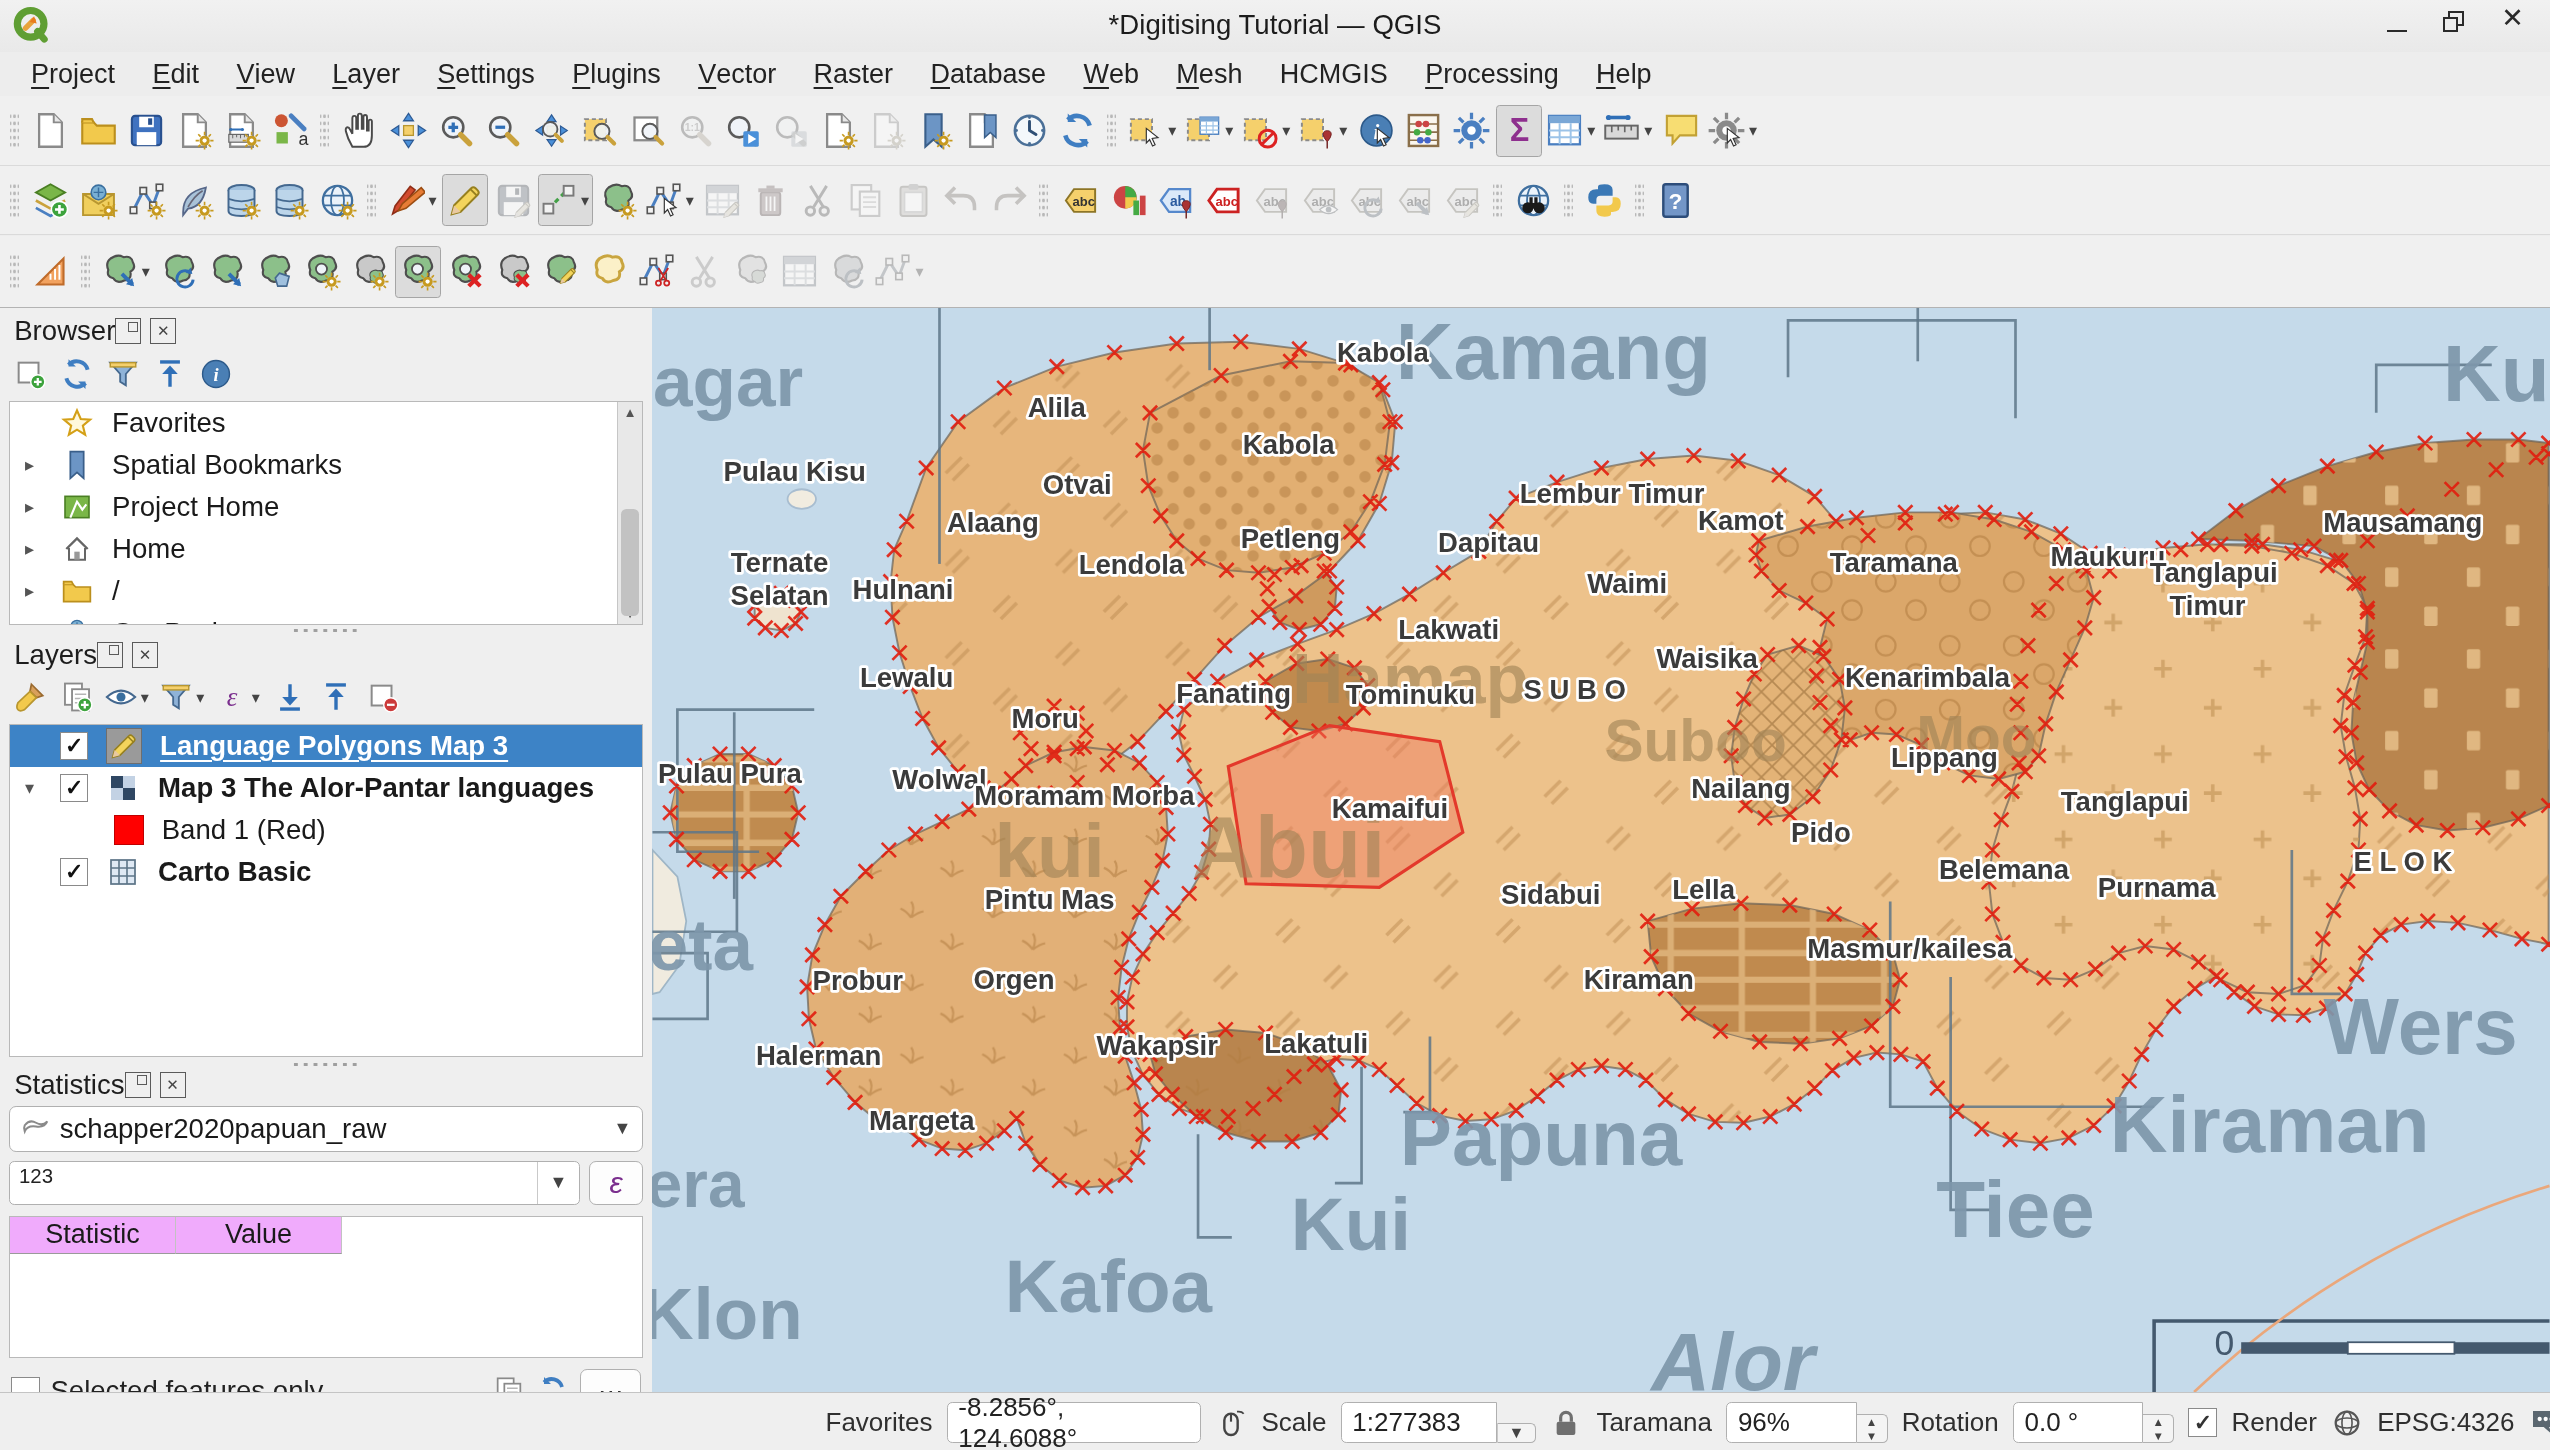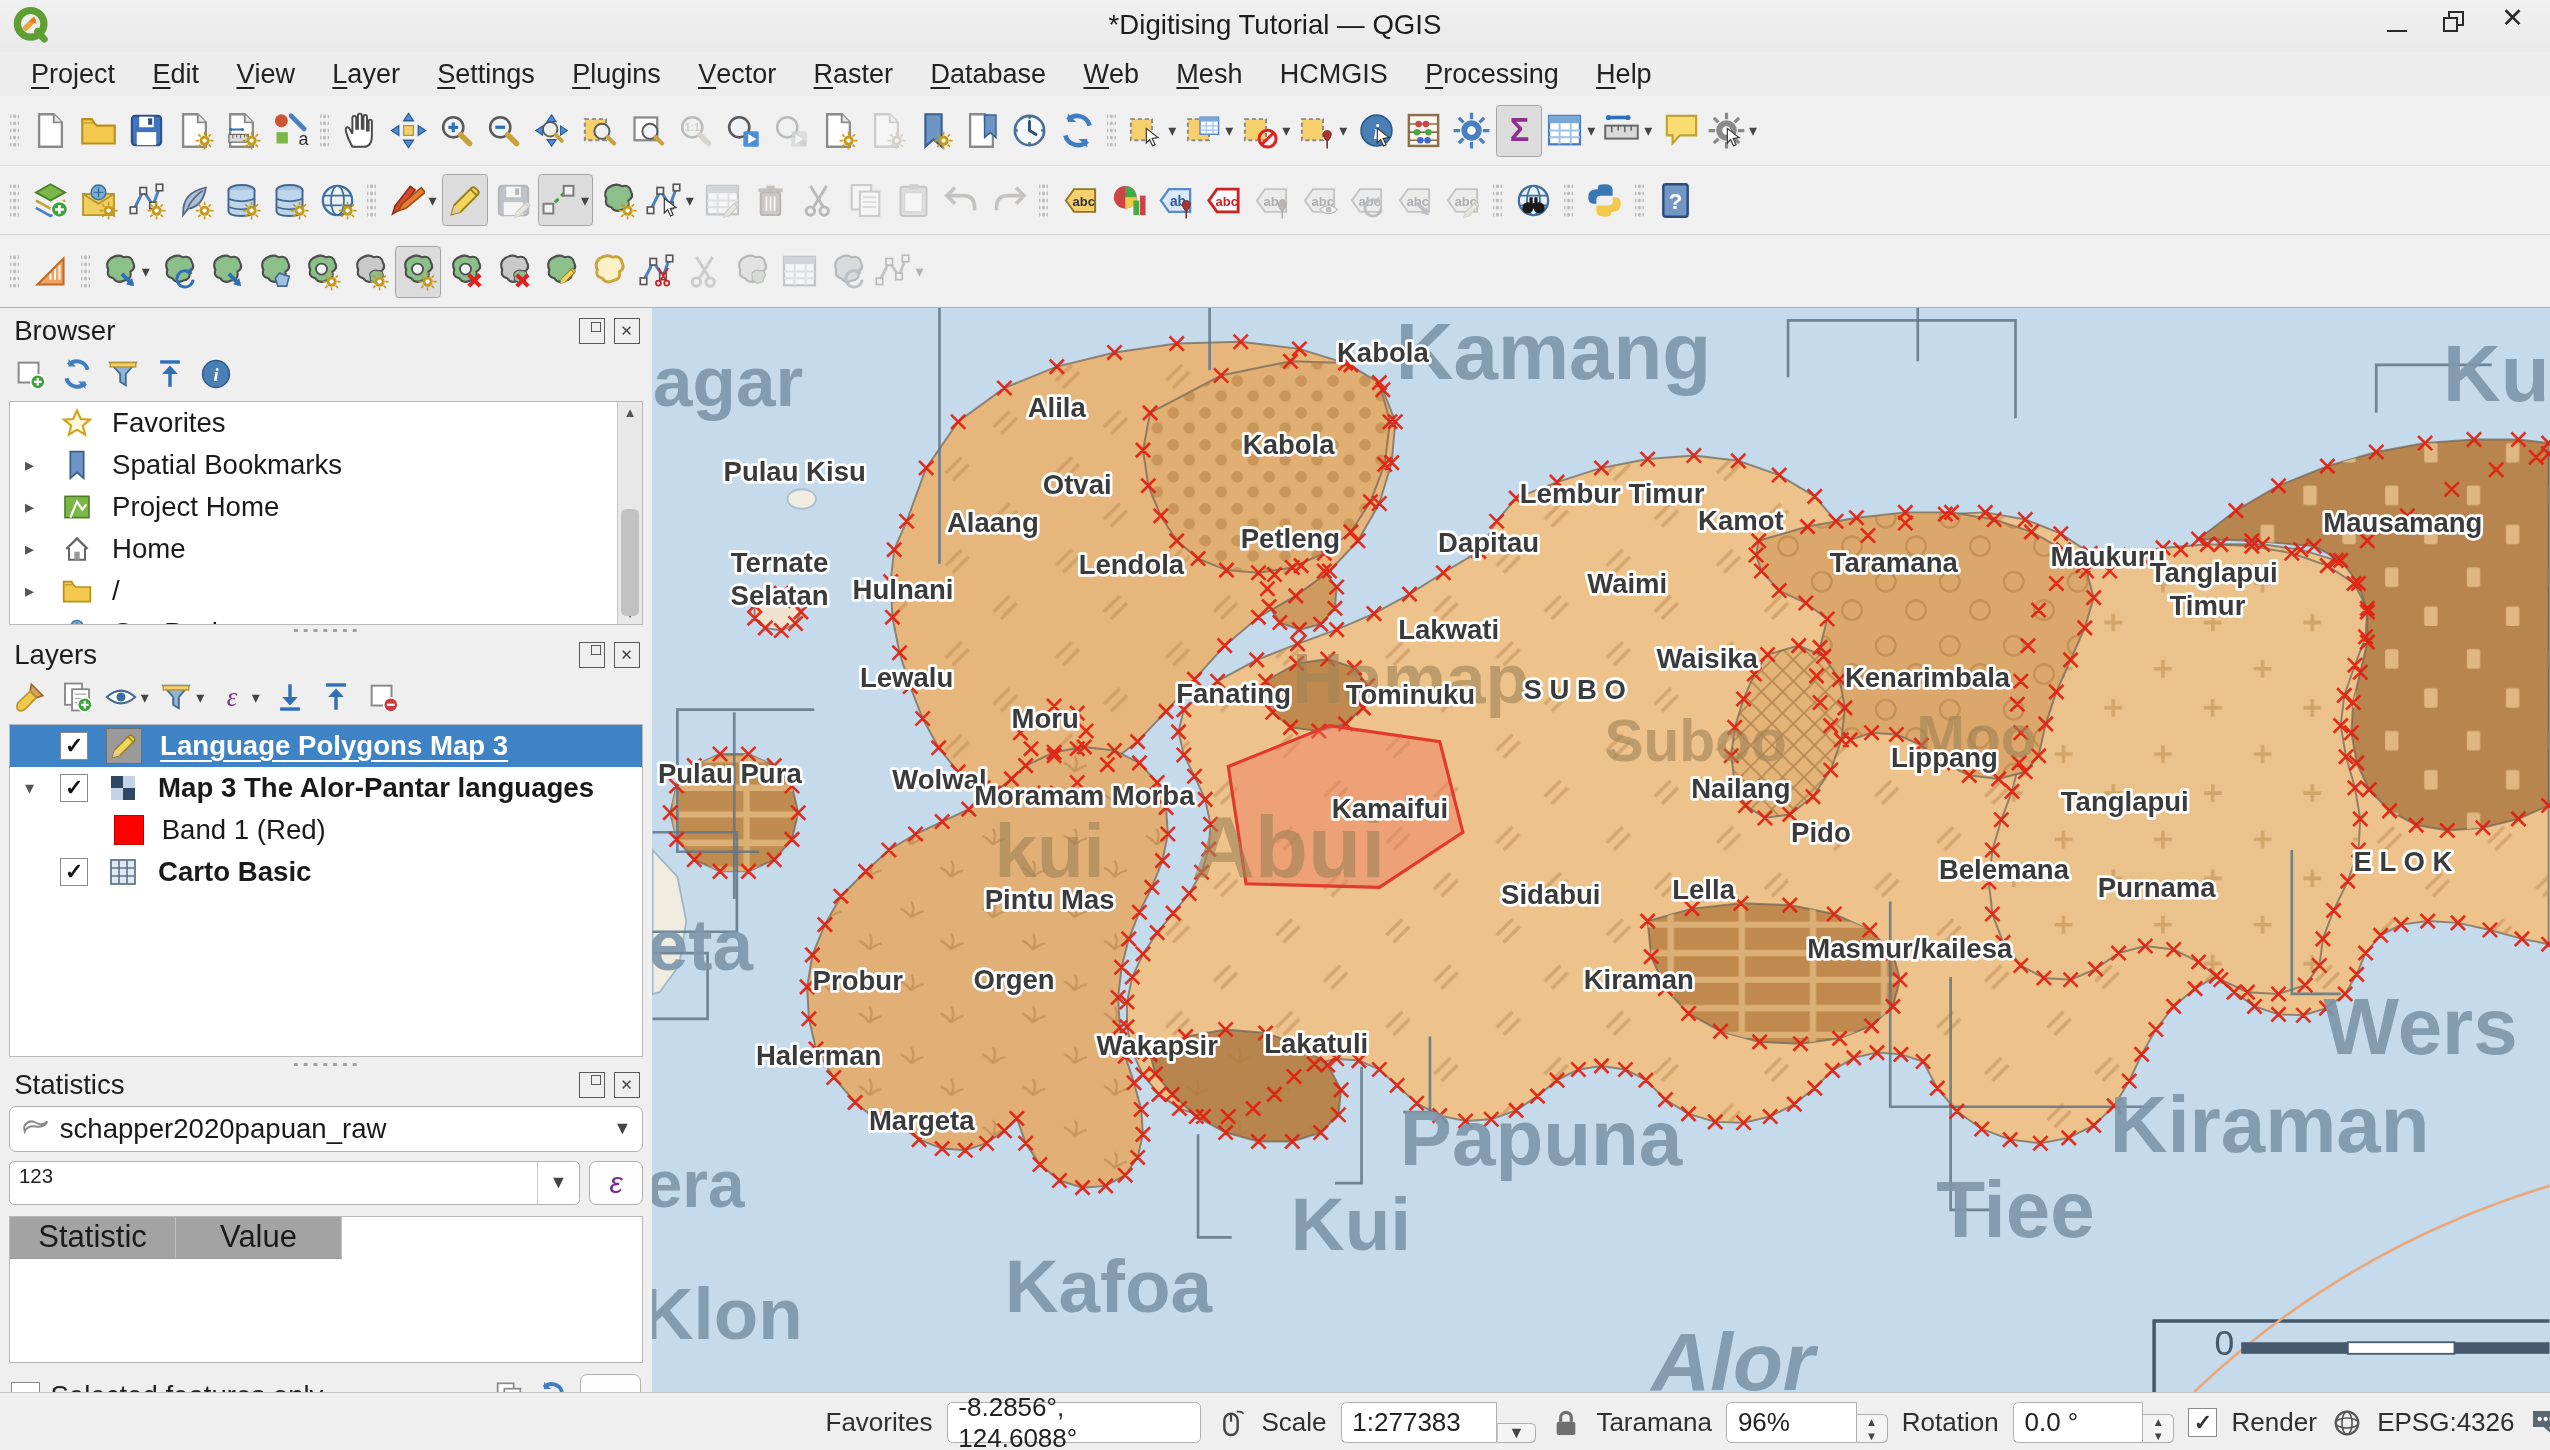--- a/index.html
+++ b/index.html
@@ -23,21 +23,21 @@
   #tb1{top:96px;height:69px} #tb2{top:166px;height:68px} #tb3{top:236px;height:71px;border-bottom:0.9px solid #b3b3b3}
   .grip{width:9px;height:37px;margin:0 8px 0 6.2px;background-image:radial-gradient(circle,#b8b8b8 1.5px,transparent 1.8px);background-size:4.4px 7.1px;background-position:center;flex:none}
   .tbtn{min-width:44px;height:50px;display:flex;align-items:center;justify-content:center;margin:0 0.9px;border:0.9px solid transparent;border-radius:3.6px;position:relative;flex:none}
   .tbtn.on{background:#dcdcdc;border-color:#a5a5a5}
   .tbtn.off{opacity:.35;filter:grayscale(.85)}
   .tbi{width:39px;height:39px;overflow:visible}
   .dd{font-size:16px;color:#444;width:14.2px;text-align:center}
   
   #dock{position:absolute;left:0;top:308px;width:652px;height:1084px;background:#efefef;border-right:0.9px solid #c9c9c9}
   .panel{position:absolute;left:0;width:652px}
-  .phead{display:flex;justify-content:space-between;align-items:center;padding:3.6px 12.4px 0 14.2px;font-size:27.6px;color:#1d1d1d}
+  .phead{display:flex;align-items:center;padding:3.6px 12.4px 0 14.2px;font-size:27.6px;color:#1d1d1d}
   .pbtns{display:flex;gap:9px}
   .pbtn{width:24px;height:24px;border:1.8px solid #5a5a5a;color:#444;display:flex;align-items:center;justify-content:center;font-size:15px;position:relative}
   .pbtn.float::before{content:"";position:absolute;right:2.7px;top:2.7px;width:8px;height:8px;border:1.8px solid #5a5a5a}
   .ptools{display:flex;align-items:center;gap:3.6px;padding:5.3px 7.1px 1.8px 9px}
   .ptools .tbtn{min-width:39px;height:41px}
   .ptools .tbi{width:34px;height:34px}
   .tree{position:relative;background:#fff;border:0.9px solid #b9b9b9;margin:3.6px 9px 0 9px;overflow:hidden}
   .trowi{display:flex;align-items:center;height:42px;font-size:27.6px;color:#1a1a1a;gap:18px;padding-left:7.1px;position:relative}
   .trowi.sel{background:#3d83c6;color:#fff}
   .texp{width:25px;text-align:center;font-size:18px;color:#555;flex:none}
@@ -58,21 +58,21 @@
   
   .combo{display:flex;align-items:center;gap:9px;background:#fff;border:1.3px solid #b0b0b0;border-radius:7.1px;height:44px;padding:0 10.7px;font-size:27.6px;color:#1a1a1a}
   .combo .caret{margin-left:auto;color:#444;font-size:18px}
   .combo svg{width:30px;height:30px}
   .fieldrow{display:flex;gap:9px;align-items:stretch}
   .combo2{flex:1;display:flex;background:#fff;border:1.3px solid #b0b0b0;border-radius:5.3px;overflow:hidden}
   .combo2 .val{flex:1;font-size:20.4px;padding:3.6px 0 0 9px;color:#222}
   .combo2 .caretsec{width:41px;border-left:1.3px solid #c9c9c9;display:flex;align-items:center;justify-content:center;color:#444;font-size:18px}
   .epsbtn{width:52px;border:1.3px solid #b0b0b0;border-radius:7.1px;background:#fdfdfd;display:flex;align-items:center;justify-content:center;font-size:30px;font-style:italic;color:#7b2f8e}
   .sthead{display:flex;margin:0 9px;border:0.9px solid #b9b9b9;border-bottom:none;background:#fff}
-  .sth{width:165px;background:#a3a3a3;border-right:0.9px solid #c2c2c2;border-bottom:1.8px solid #9a9a9a;font-size:31px;text-align:center;padding:2.7px 0;color:#1a1a1a}
+  .sth{width:165px;background:#f0abfc;border-right:0.9px solid #c2c2c2;border-bottom:1.8px solid #9a9a9a;font-size:27px;text-align:center;padding:2.7px 0;color:#1a1a1a}
   .stbody{margin:0 9px;background:#fff;border:0.9px solid #b9b9b9;border-top:none;height:103px}
   .statsbottom{display:flex;align-items:center;gap:10.7px;margin:10.7px 10.7px 0 10.7px;font-size:27.6px}
   .cb{width:27px;height:27px;border:1.8px solid #8a8a8a;background:#fff;flex:none;display:flex;align-items:center;justify-content:center;font-weight:bold;font-size:22px}
   .dotsbtn{margin-left:1.8px;width:59px;height:43px;border:1.3px solid #b0b0b0;border-radius:7.1px;background:#fdfdfd;font-size:27px;color:#333;display:flex;align-items:flex-start;justify-content:center;position:relative}
   .dotsbtn .dn{position:absolute;right:3.6px;bottom:1.8px;font-size:12.4px;color:#555}
   
   #map{position:absolute;left:652px;top:308px;width:1898px;height:1084px;background:#c5daea;overflow:hidden}
   #map svg{display:block}
   text.lbl{font-family:"Liberation Sans",sans-serif;font-size:31px;font-weight:600;fill:#3b3b3b;
            paint-order:stroke;stroke:#ffffff;stroke-width:6px;stroke-linejoin:round;text-anchor:middle}

